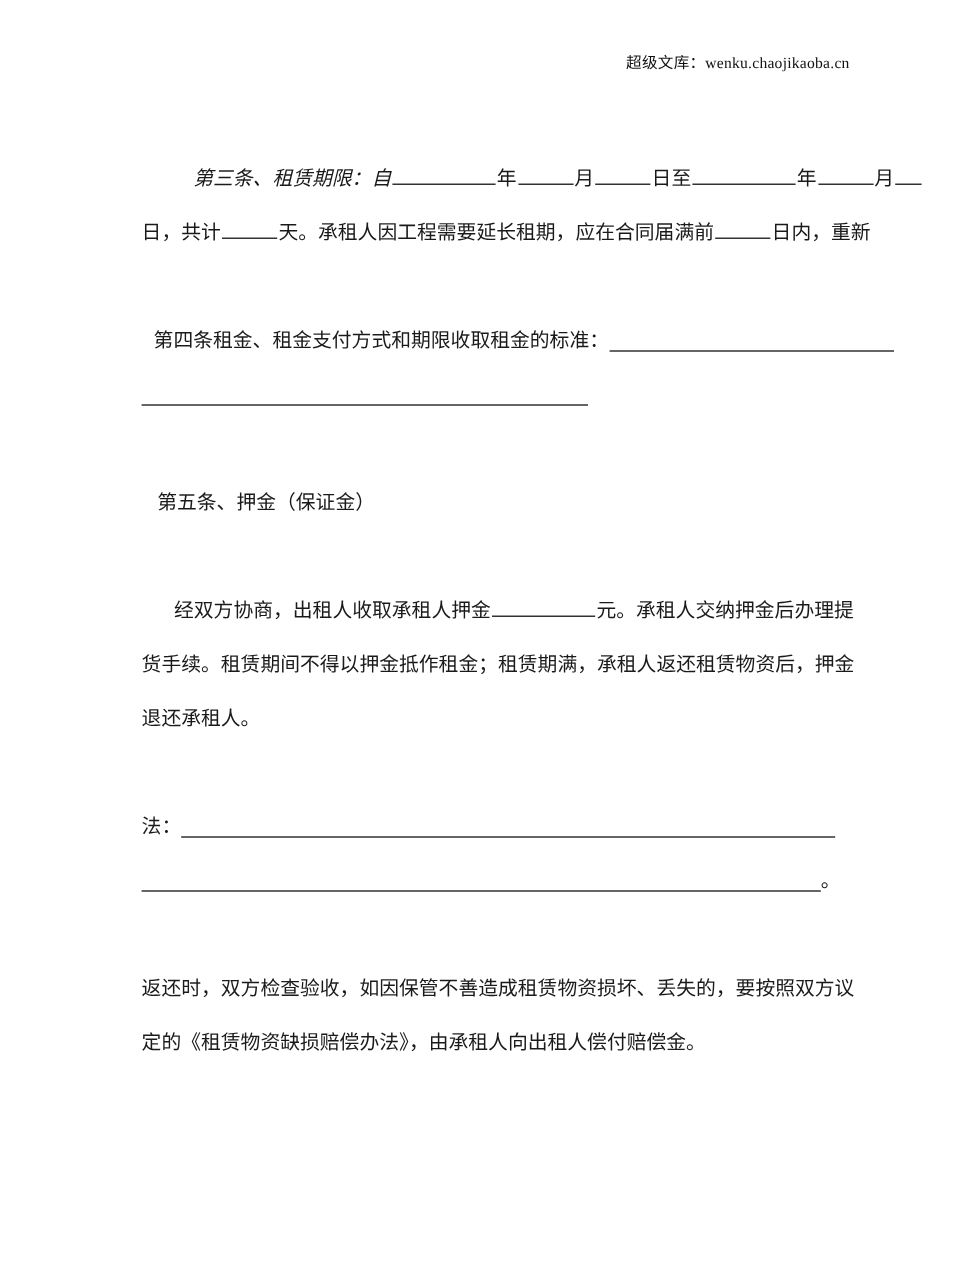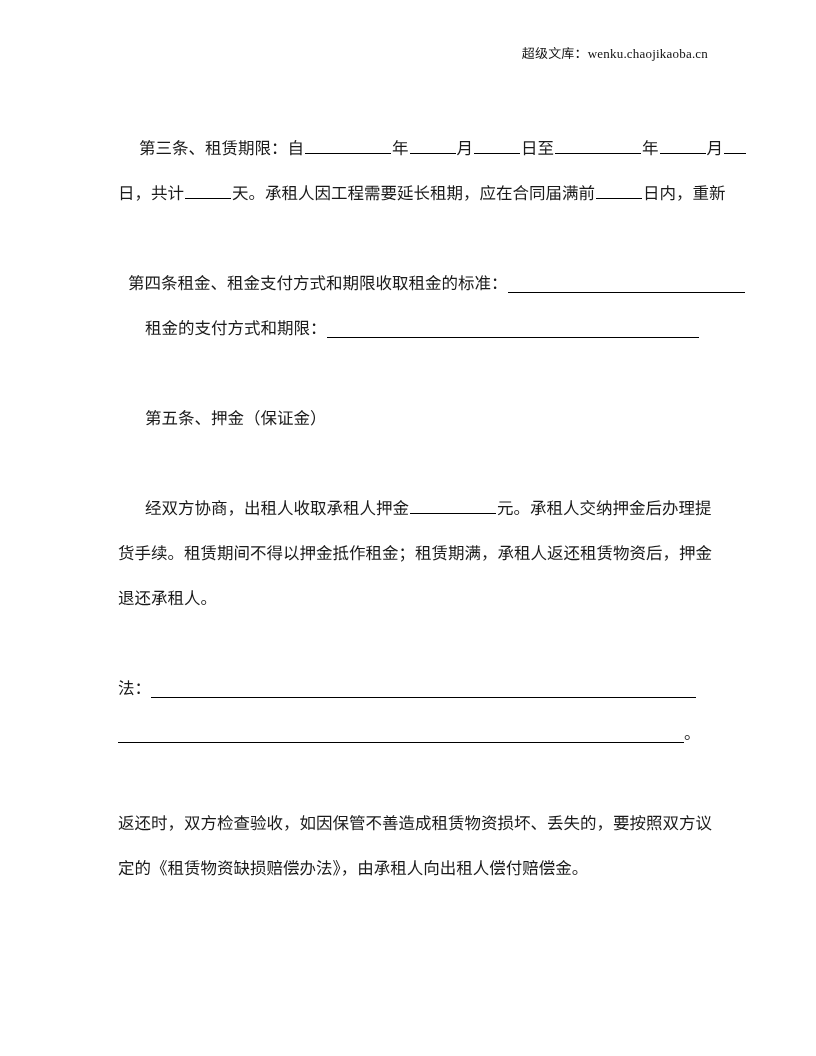--- a/index.html
+++ b/index.html
@@ -107,42 +107,42 @@
 
 <div class="page">
 
   <div class="header-band">
     <span class="header-text">超级文库：wenku.chaojikaoba.cn</span>
   </div>
 
   <div class="doc-body">
 
     <div class="line-row">
-      <span style="margin-left:21px;">第三条、租赁期限：自</span><span class="blank w-xl"></span><span>年</span><span class="blank w-md"></span><span>月</span><span class="blank w-md"></span><span>日至</span><span class="blank w-xl"></span><span>年</span><span class="blank w-md"></span><span>月</span><span class="blank w-tiny"></span>
+      <span style="margin-left:43px;font-style:italic;">第三条、租赁期限：自</span><span class="blank w-xl"></span><span>年</span><span class="blank w-md"></span><span>月</span><span class="blank w-md"></span><span>日至</span><span class="blank w-xl"></span><span>年</span><span class="blank w-md"></span><span>月</span><span class="blank w-tiny"></span>
     </div>
 
     <div class="line-row">
       <span>日，共计</span><span class="blank w-md"></span><span>天。承租人因工程需要延长租期，应在合同届满前</span><span class="blank w-md"></span><span>日内，重新</span>
     </div>
 
 
     <div class="spacer-xl"></div>
 
     <div class="line-row">
       <span style="margin-left:10px;">第四条租金、租金支付方式和期限收取租金的标准：</span><span class="rule-line" style="width:237px;vertical-align:-4px;"></span>
     </div>
 
     <div class="line-row">
-      <span style="margin-left:27px;">租金的支付方式和期限：</span><span class="rule-line" style="width:372px;vertical-align:-4px;"></span>
+      <span class="rule-line" style="width:372px;vertical-align:-4px;"></span>
     </div>
 
     <div class="spacer-xl"></div>
 
     <div class="line-row">
-      <span style="margin-left:27px;">第五条、押金（保证金）</span>
+      <span style="margin-left:13px;">第五条、押金（保证金）</span>
     </div>
 
     <div class="spacer-xl"></div>
 
     <div class="line-row">
       <span style="margin-left:27px;font-family:Liberation Serif, serif;">经双方协商，出租人收取承租人押金</span><span class="blank w-xl"></span><span>元。承租人交纳押金后办理提</span>
     </div>
 
     <div class="line-row">
       <span>货手续。租赁期间不得以押金抵作租金；租赁期满，承租人返还租赁物资后，押金</span>

